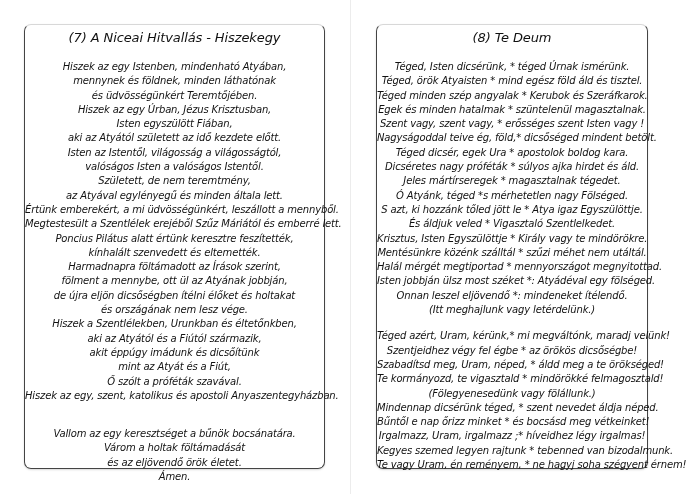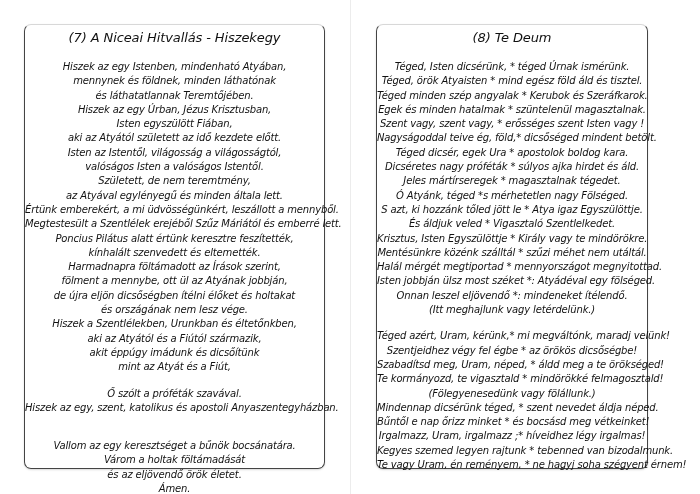--- a/index.html
+++ b/index.html
@@ -41,41 +41,41 @@
 <body>
 
 <div class="divider"></div>
 
 <div class="page left">
   <div class="box">
     <div class="title">(7) A Niceai Hitvallás - Hiszekegy</div>
     <div class="lines" id="left-lines">
         <span class="line" style="display: block;">Hiszek az egy Istenben, mindenható Atyában,</span>
         <span class="line" style="display: block;">mennynek és földnek, minden láthatónak</span>
-        <span class="line" style="display: block;">és láthatatlannak Teremtőjében.</span>
+        <span class="line" style="display: block;">és üdvösségünkért Teremtőjében.</span>
         <span class="line" style="display: block;">Hiszek az egy Úrban, Jézus Krisztusban,</span>
         <span class="line" style="display: block;">Isten egyszülött Fiában,</span>
         <span class="line" style="display: block;">aki az Atyától született az idő kezdete előtt.</span>
         <span class="line" style="display: block;">Isten az Istentől, világosság a világosságtól,</span>
         <span class="line" style="display: block;">valóságos Isten a valóságos Istentől.</span>
         <span class="line" style="display: block;">Született, de nem teremtmény,</span>
         <span class="line" style="display: block;">az Atyával egylényegű és minden általa lett.</span>
         <span class="line" style="display: block;">Értünk emberekért, a mi üdvösségünkért, leszállott a mennyből.</span>
         <span class="line" style="display: block;">Megtestesült a Szentlélek erejéből Szűz Máriától és emberré lett.</span>
         <span class="line" style="display: block;">Poncius Pilátus alatt értünk keresztre feszítették,</span>
         <span class="line" style="display: block;">kínhalált szenvedett és eltemették.</span>
         <span class="line" style="display: block;">Harmadnapra föltámadott az Írások szerint,</span>
         <span class="line" style="display: block;">fölment a mennybe, ott ül az Atyának jobbján,</span>
         <span class="line" style="display: block;">de újra eljön dicsőségben ítélni élőket és holtakat</span>
         <span class="line" style="display: block;">és országának nem lesz vége.</span>
         <span class="line" style="display: block;">Hiszek a Szentlélekben, Urunkban és éltetőnkben,</span>
         <span class="line" style="display: block;">aki az Atyától és a Fiútól származik,</span>
         <span class="line" style="display: block;">akit éppúgy imádunk és dicsőítünk</span>
         <span class="line" style="display: block;">mint az Atyát és a Fiút,</span>
-        <span class="line" style="display: block; margin-top: 12px;">Ő szólt a próféták szavával.</span>
+        <span class="line" style="display: block;">Ő szólt a próféták szavával.</span>
         <span class="line" style="display: block;">Hiszek az egy, szent, katolikus és apostoli Anyaszentegyházban.</span>
         <span class="line" style="display: block; margin-top: 24px;">Vallom az egy keresztséget a bűnök bocsánatára.</span>
         <span class="line" style="display: block;">Várom a holtak föltámadását</span>
         <span class="line" style="display: block;">és az eljövendő örök életet.</span>
         <span class="line" style="display: block;">Ámen.</span>
       </div>
   </div>
 </div>
 
 <div class="page right">

